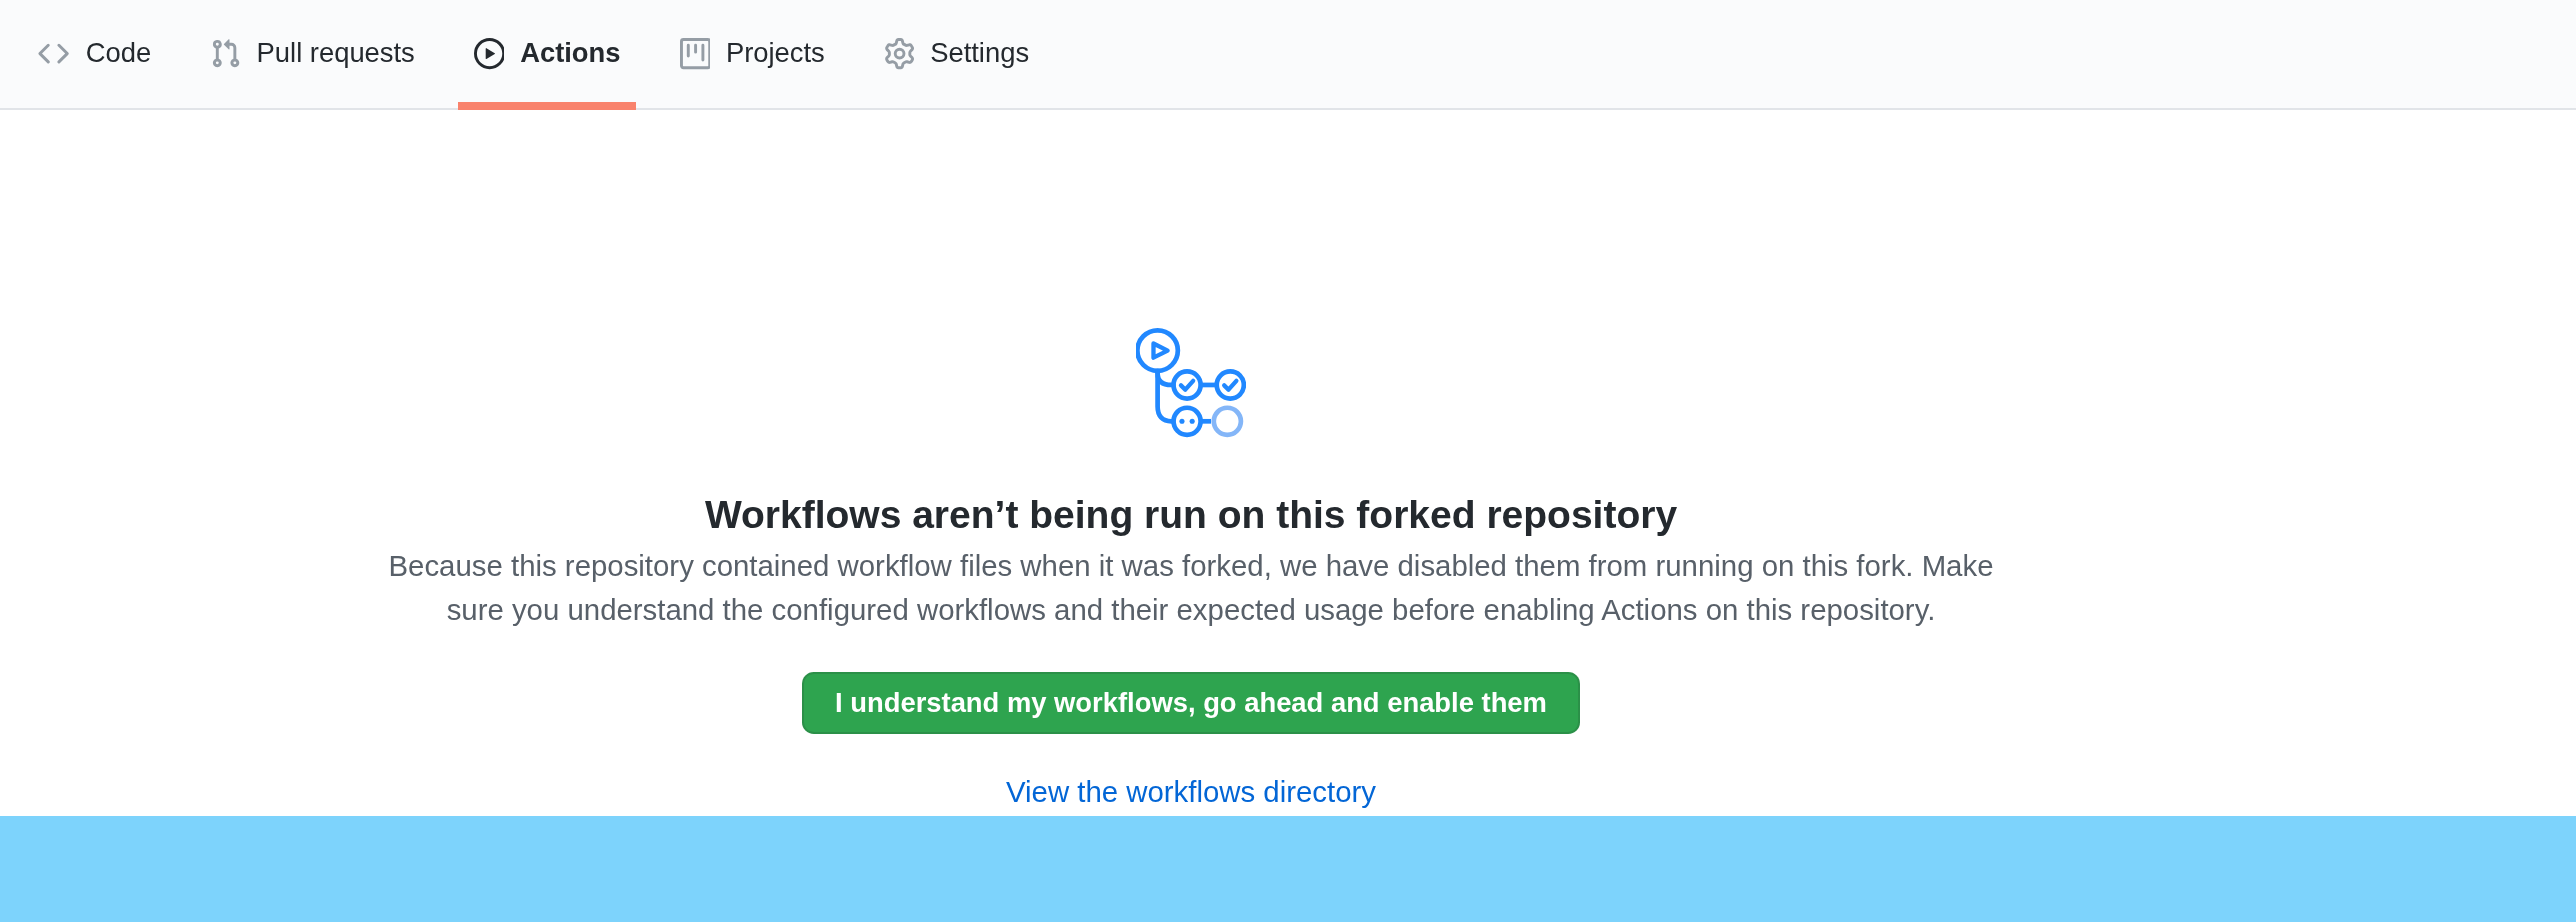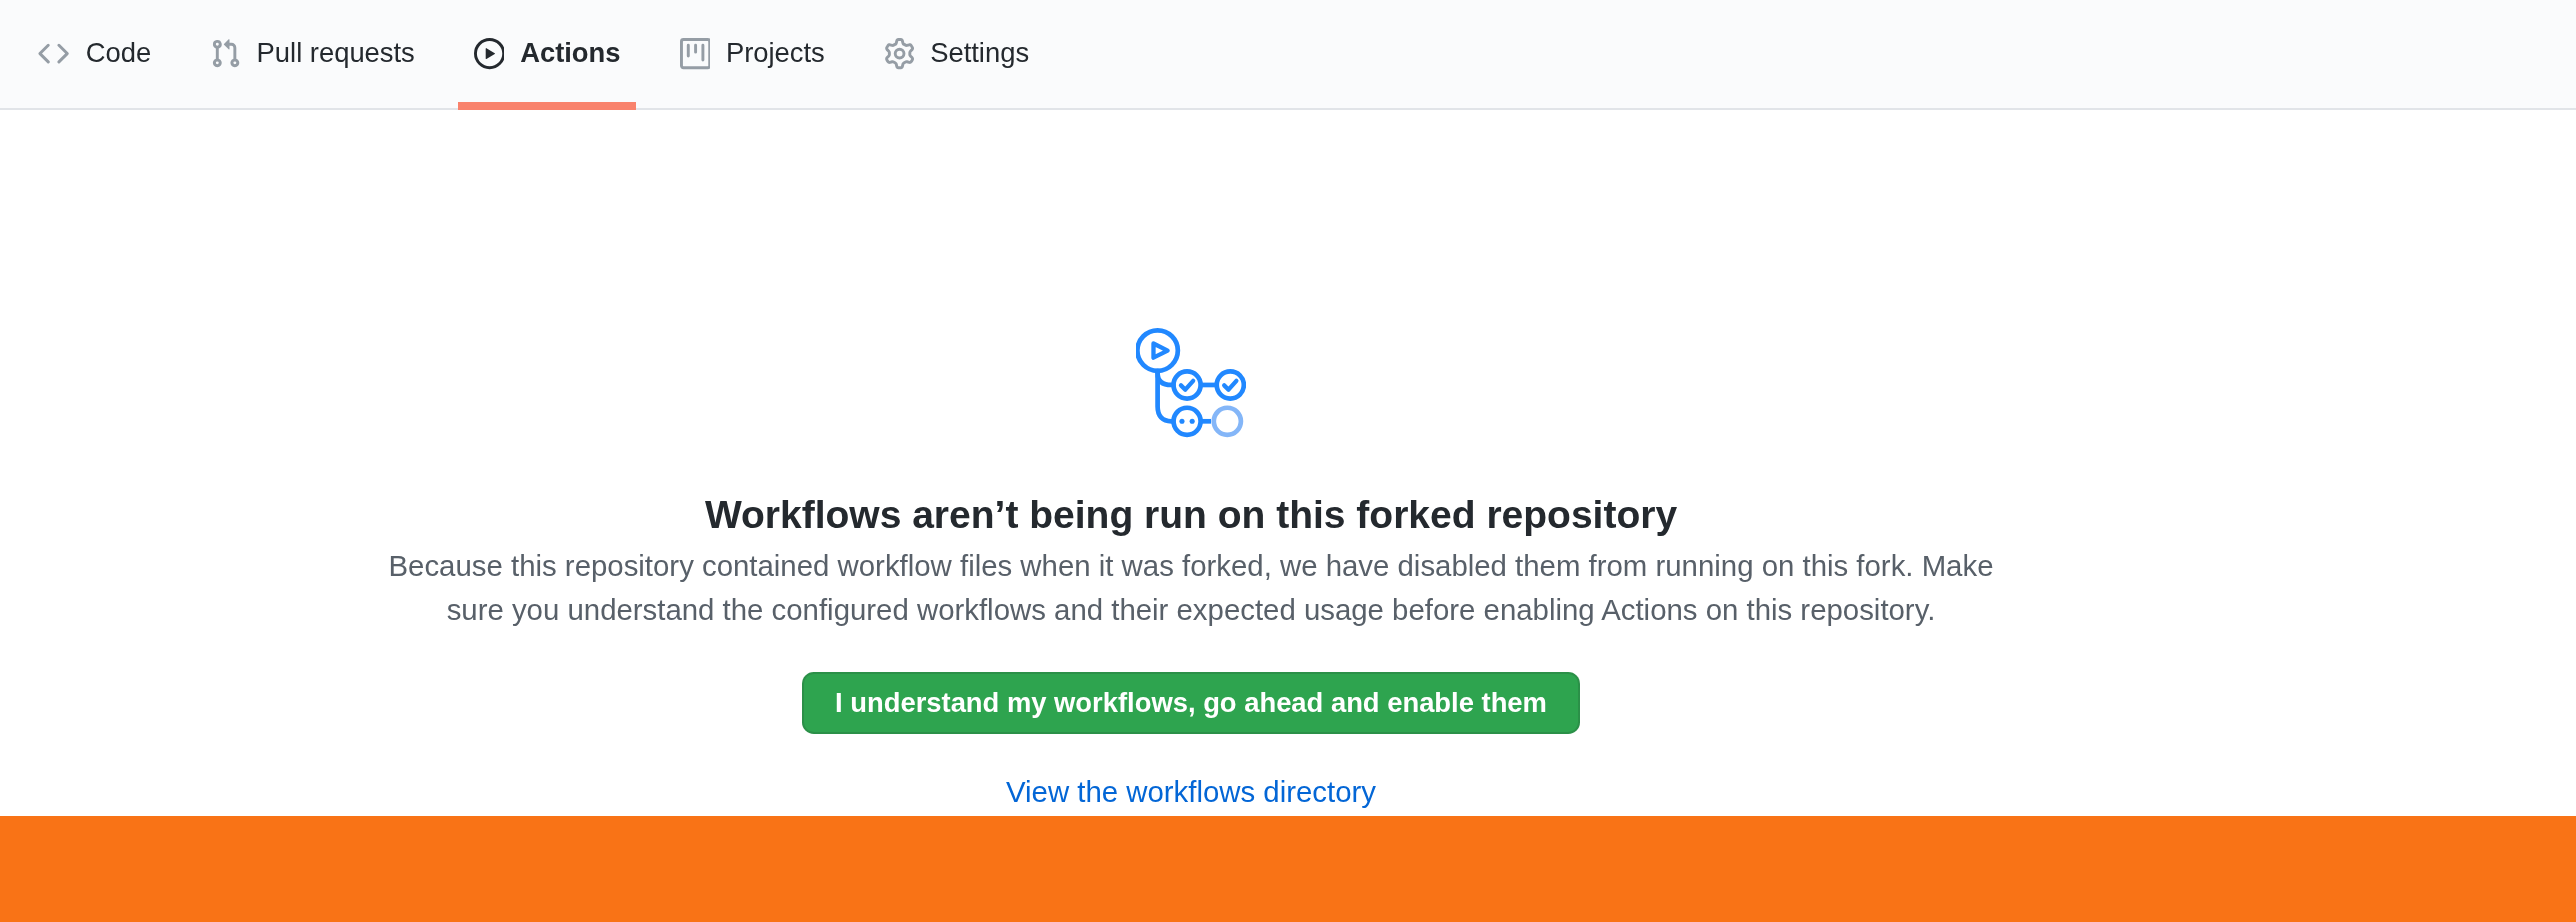--- a/index.html
+++ b/index.html
@@ -4,21 +4,21 @@
 <style>
   html, body {
     margin: 0;
     padding: 0;
     background: #ffffff;
   }
   .viewport {
     width: 2576px;
     height: 923px;
     overflow: hidden;
-    background: #f97316;
+    background: #7dd3fc;
     position: relative;
   }
   .scale {
     width: 1288px;
     height: 461px;
     transform: scale(2);
     transform-origin: 0 0;
     font-family: "Liberation Sans", "DejaVu Sans", sans-serif;
     color: #24292e;
   }

